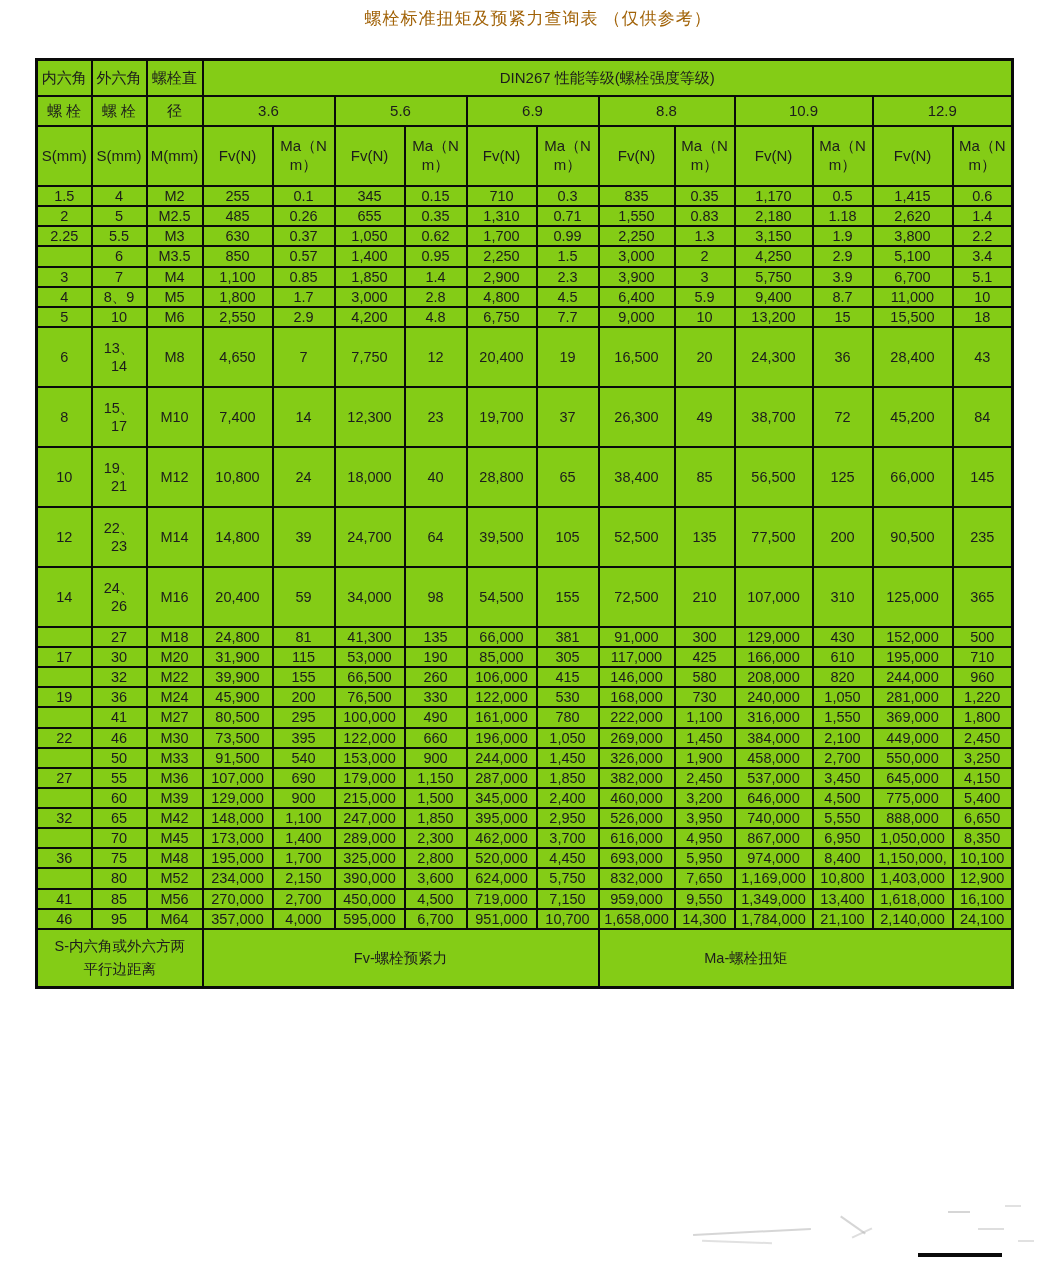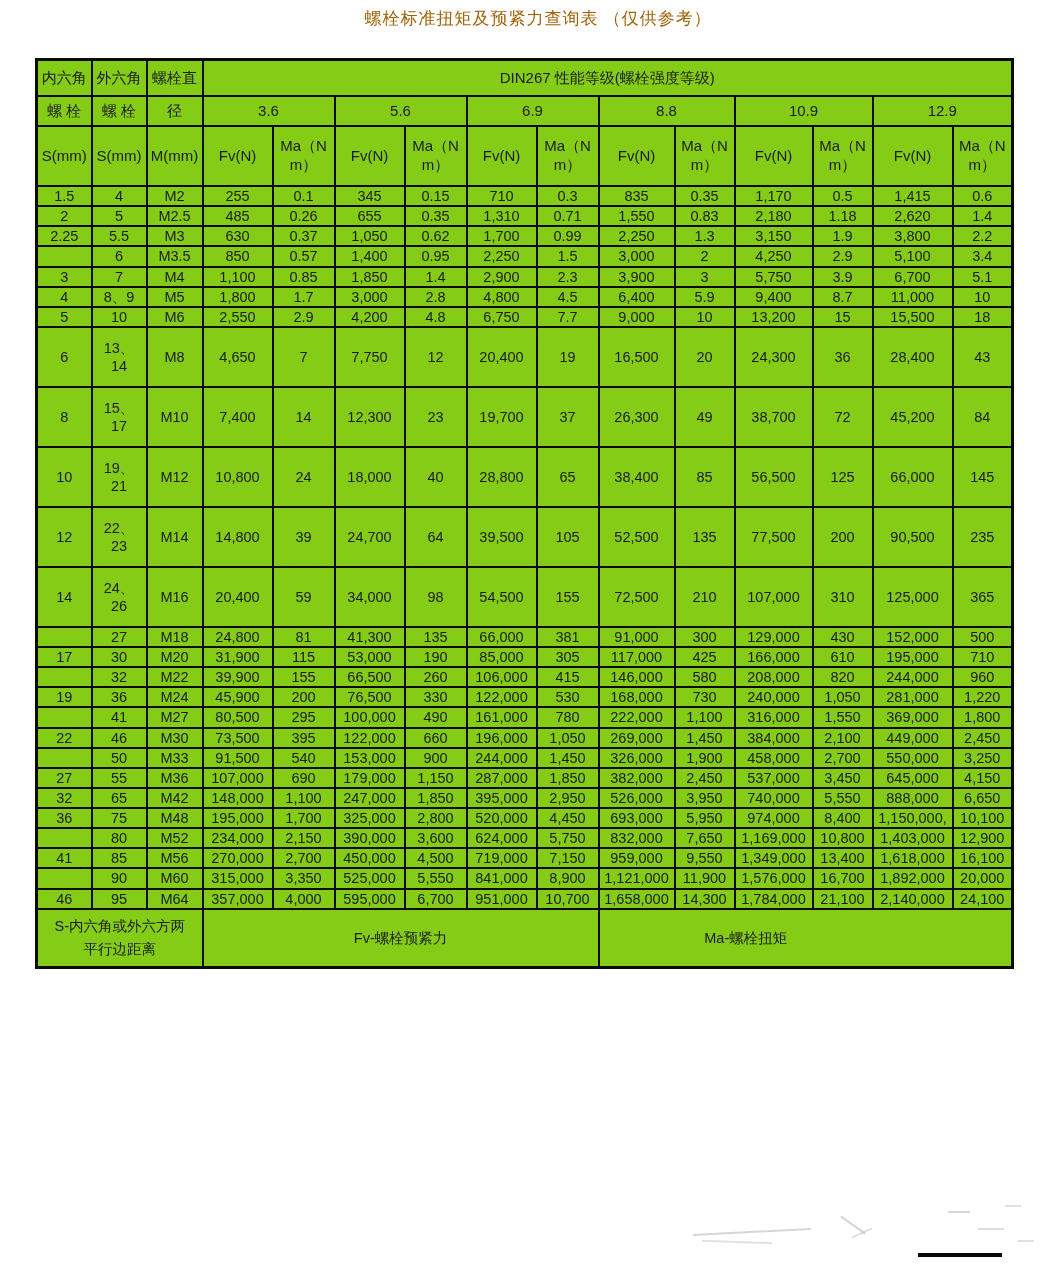--- a/index.html
+++ b/index.html
@@ -435,37 +435,71 @@
           <td>287,000</td>
           <td>1,850</td>
           <td>382,000</td>
           <td>2,450</td>
           <td>537,000</td>
           <td>3,450</td>
           <td>645,000</td>
           <td>4,150</td>
         </tr>
         <tr>
+          <td></td>
+          <td>60</td>
+          <td>M39</td>
+          <td>129,000</td>
+          <td>900</td>
+          <td>215,000</td>
+          <td>1,500</td>
+          <td>345,000</td>
+          <td>2,400</td>
+          <td>460,000</td>
+          <td>3,200</td>
+          <td>646,000</td>
+          <td>4,500</td>
+          <td>775,000</td>
+          <td>5,400</td>
+        </tr>
+        <tr>
           <td>32</td>
           <td>65</td>
           <td>M42</td>
           <td>148,000</td>
           <td>1,100</td>
           <td>247,000</td>
           <td>1,850</td>
           <td>395,000</td>
           <td>2,950</td>
           <td>526,000</td>
           <td>3,950</td>
           <td>740,000</td>
           <td>5,550</td>
           <td>888,000</td>
           <td>6,650</td>
         </tr>
         <tr>
+          <td></td>
+          <td>70</td>
+          <td>M45</td>
+          <td>173,000</td>
+          <td>1,400</td>
+          <td>289,000</td>
+          <td>2,300</td>
+          <td>462,000</td>
+          <td>3,700</td>
+          <td>616,000</td>
+          <td>4,950</td>
+          <td>867,000</td>
+          <td>6,950</td>
+          <td>1,050,000</td>
+          <td>8,350</td>
+        </tr>
+        <tr>
           <td>36</td>
           <td>75</td>
           <td>M48</td>
           <td>195,000</td>
           <td>1,700</td>
           <td>325,000</td>
           <td>2,800</td>
           <td>520,000</td>
           <td>4,450</td>
           <td>693,000</td>
@@ -501,37 +535,20 @@
           <td>450,000</td>
           <td>4,500</td>
           <td>719,000</td>
           <td>7,150</td>
           <td>959,000</td>
           <td>9,550</td>
           <td>1,349,000</td>
           <td>13,400</td>
           <td>1,618,000</td>
           <td>16,100</td>
-        </tr>
-        <tr>
-          <td></td>
-          <td>90</td>
-          <td>M60</td>
-          <td>315,000</td>
-          <td>3,350</td>
-          <td>525,000</td>
-          <td>5,550</td>
-          <td>841,000</td>
-          <td>8,900</td>
-          <td>1,121,000</td>
-          <td>11,900</td>
-          <td>1,576,000</td>
-          <td>16,700</td>
-          <td>1,892,000</td>
-          <td>20,000</td>
         </tr>
         <tr>
           <td>46</td>
           <td>95</td>
           <td>M64</td>
           <td>357,000</td>
           <td>4,000</td>
           <td>595,000</td>
           <td>6,700</td>
           <td>951,000</td>

